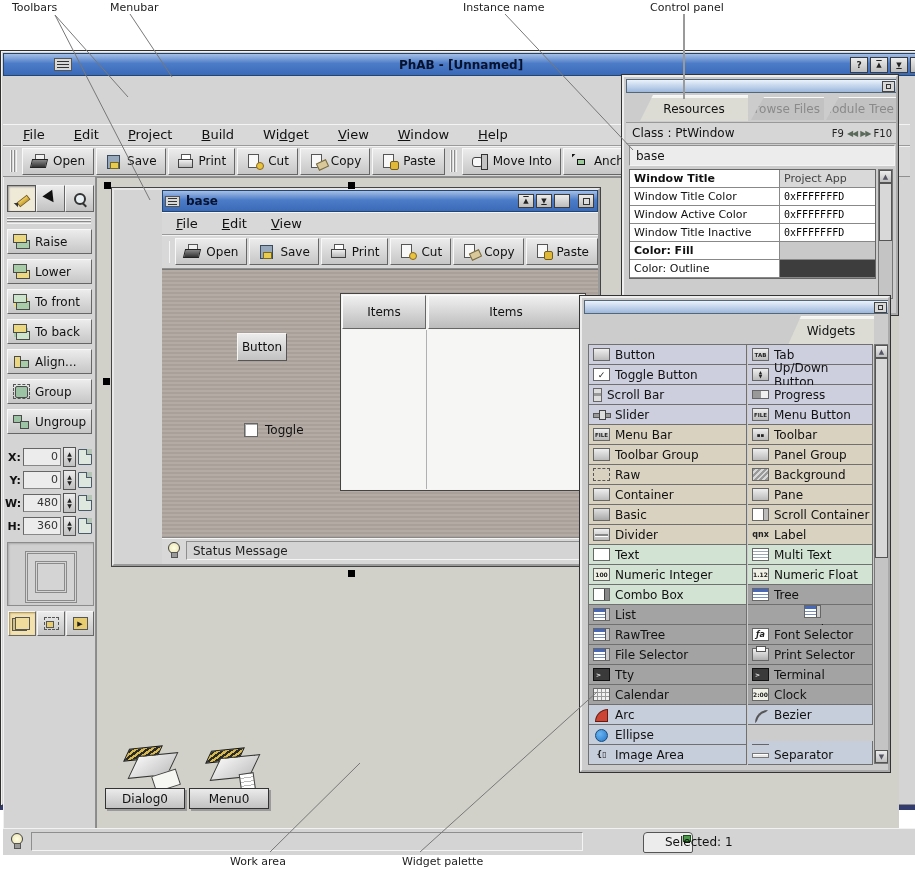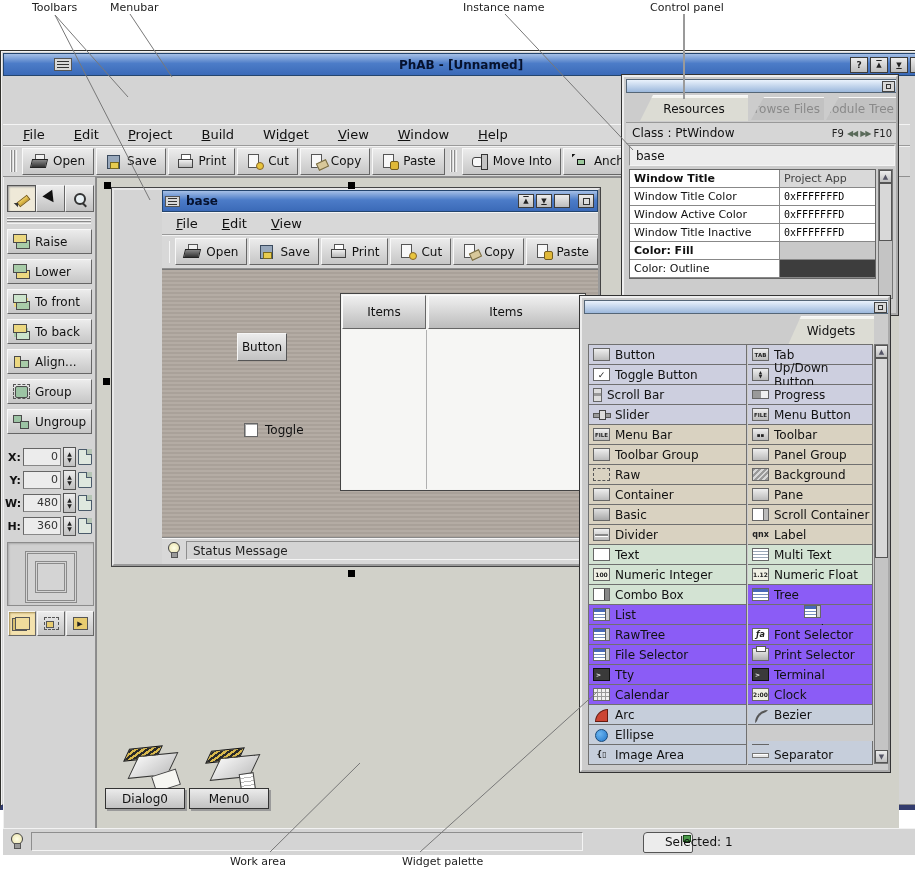--- a/index.html
+++ b/index.html
@@ -164,21 +164,21 @@
   .pval.muted{background:#d9d9d9;color:#444;font-family:"DejaVu Sans",sans-serif;font-size:11px;}
   .vscroll{position:absolute;width:15px;background:#c4c4c4;border:1px solid #777;box-sizing:border-box;}
   .sbtn{position:absolute;left:0;width:13px;height:13px;background:linear-gradient(#ececec,#c0c0c0);border:1px solid #555;
     font-size:7px;color:#556;display:flex;align-items:center;justify-content:center;box-sizing:border-box;}
   .sthumb{position:absolute;left:0;width:13px;background:#d8d8d8;border:1px solid #555;box-sizing:border-box;}
   
   #pgrid{position:absolute;left:6px;top:46px;width:284px;border-top:1px solid #707070;border-left:1px solid #707070;box-sizing:content-box;}
   .pcell{position:absolute;height:20px;border-right:1px solid #707070;border-bottom:1px solid #707070;display:flex;
     align-items:center;gap:5px;padding-left:4px;box-sizing:border-box;font-size:12px;color:#111;}
   .cat-blue{background:#cdcfdf;} .cat-beige{background:#d9d2c1;} .cat-green{background:#d3e3d3;}
-  .cat-gray{background:#8b5cf6;text-align:center;} .cat-blue2{background:#c6cedb;}
+  .cat-gray{background:#a3a3a3;text-align:center;} .cat-blue2{background:#c6cedb;}
   .pc{position:relative;box-sizing:border-box;width:17px;height:13px;border:1px solid #666;
     background:linear-gradient(#eee,#bbb);display:inline-flex;align-items:center;justify-content:center;
     font-size:6px;font-weight:bold;color:#222;flex:none;letter-spacing:0;}
   .pc-label,.pc-image-area{border:none;background:none;font-size:8px;}
   .pc-tab,.pc-menu-button,.pc-menu-bar,.pc-toolbar{font-size:5.5px;}
   .pc-numeric-integer,.pc-numeric-float,.pc-clock{font-size:6px;background:#f0f0e4;}
   .pc-font-selector{font-style:italic;font-size:8px;background:#fff;}
   .pc-toggle{background:#fff;font-size:9px;}
   .pc-updown{flex-direction:column;font-size:4.5px;line-height:4px;}
   .pc-scrollbar{width:9px;height:14px;background:linear-gradient(#ddd,#ddd 30%,#999 30%,#999 60%,#ddd 60%);}
@@ -225,21 +225,21 @@
   <svg id="annsvg">
     <line x1="55" y1="15" x2="128" y2="97" stroke="#787878" stroke-width="1"></line>
     <line x1="55" y1="15" x2="150" y2="200" stroke="#787878" stroke-width="1"></line>
     <line x1="130" y1="14" x2="172" y2="77" stroke="#787878" stroke-width="1"></line>
     <line x1="505" y1="14" x2="633" y2="150" stroke="#787878" stroke-width="1"></line>
     <line x1="684" y1="14" x2="684" y2="99" stroke="#9a9a9a" stroke-width="2"></line>
     <line x1="270" y1="852" x2="360" y2="763" stroke="#787878" stroke-width="1"></line>
     <line x1="420" y1="852" x2="597" y2="692" stroke="#787878" stroke-width="1"></line>
   </svg>
 
-  <span class="ann" style="left:32px;top:1px;">Toolbars</span>
+  <span class="ann" style="left:12px;top:1px;">Toolbars</span>
   <span class="ann" style="left:110px;top:1px;">Menubar</span>
   <span class="ann" style="left:463px;top:1px;">Instance name</span>
   <span class="ann" style="left:650px;top:1px;">Control panel</span>
   <span class="ann" style="left:230px;top:855px;">Work area</span>
   <span class="ann" style="left:402px;top:855px;">Widget palette</span>
 
   <div id="mainwin" class="abs">
 
     <div id="maintitle" class="abs titlebar" style="left:2px;top:2px;width:905px;height:21px;">
       <span class="menu-box">

